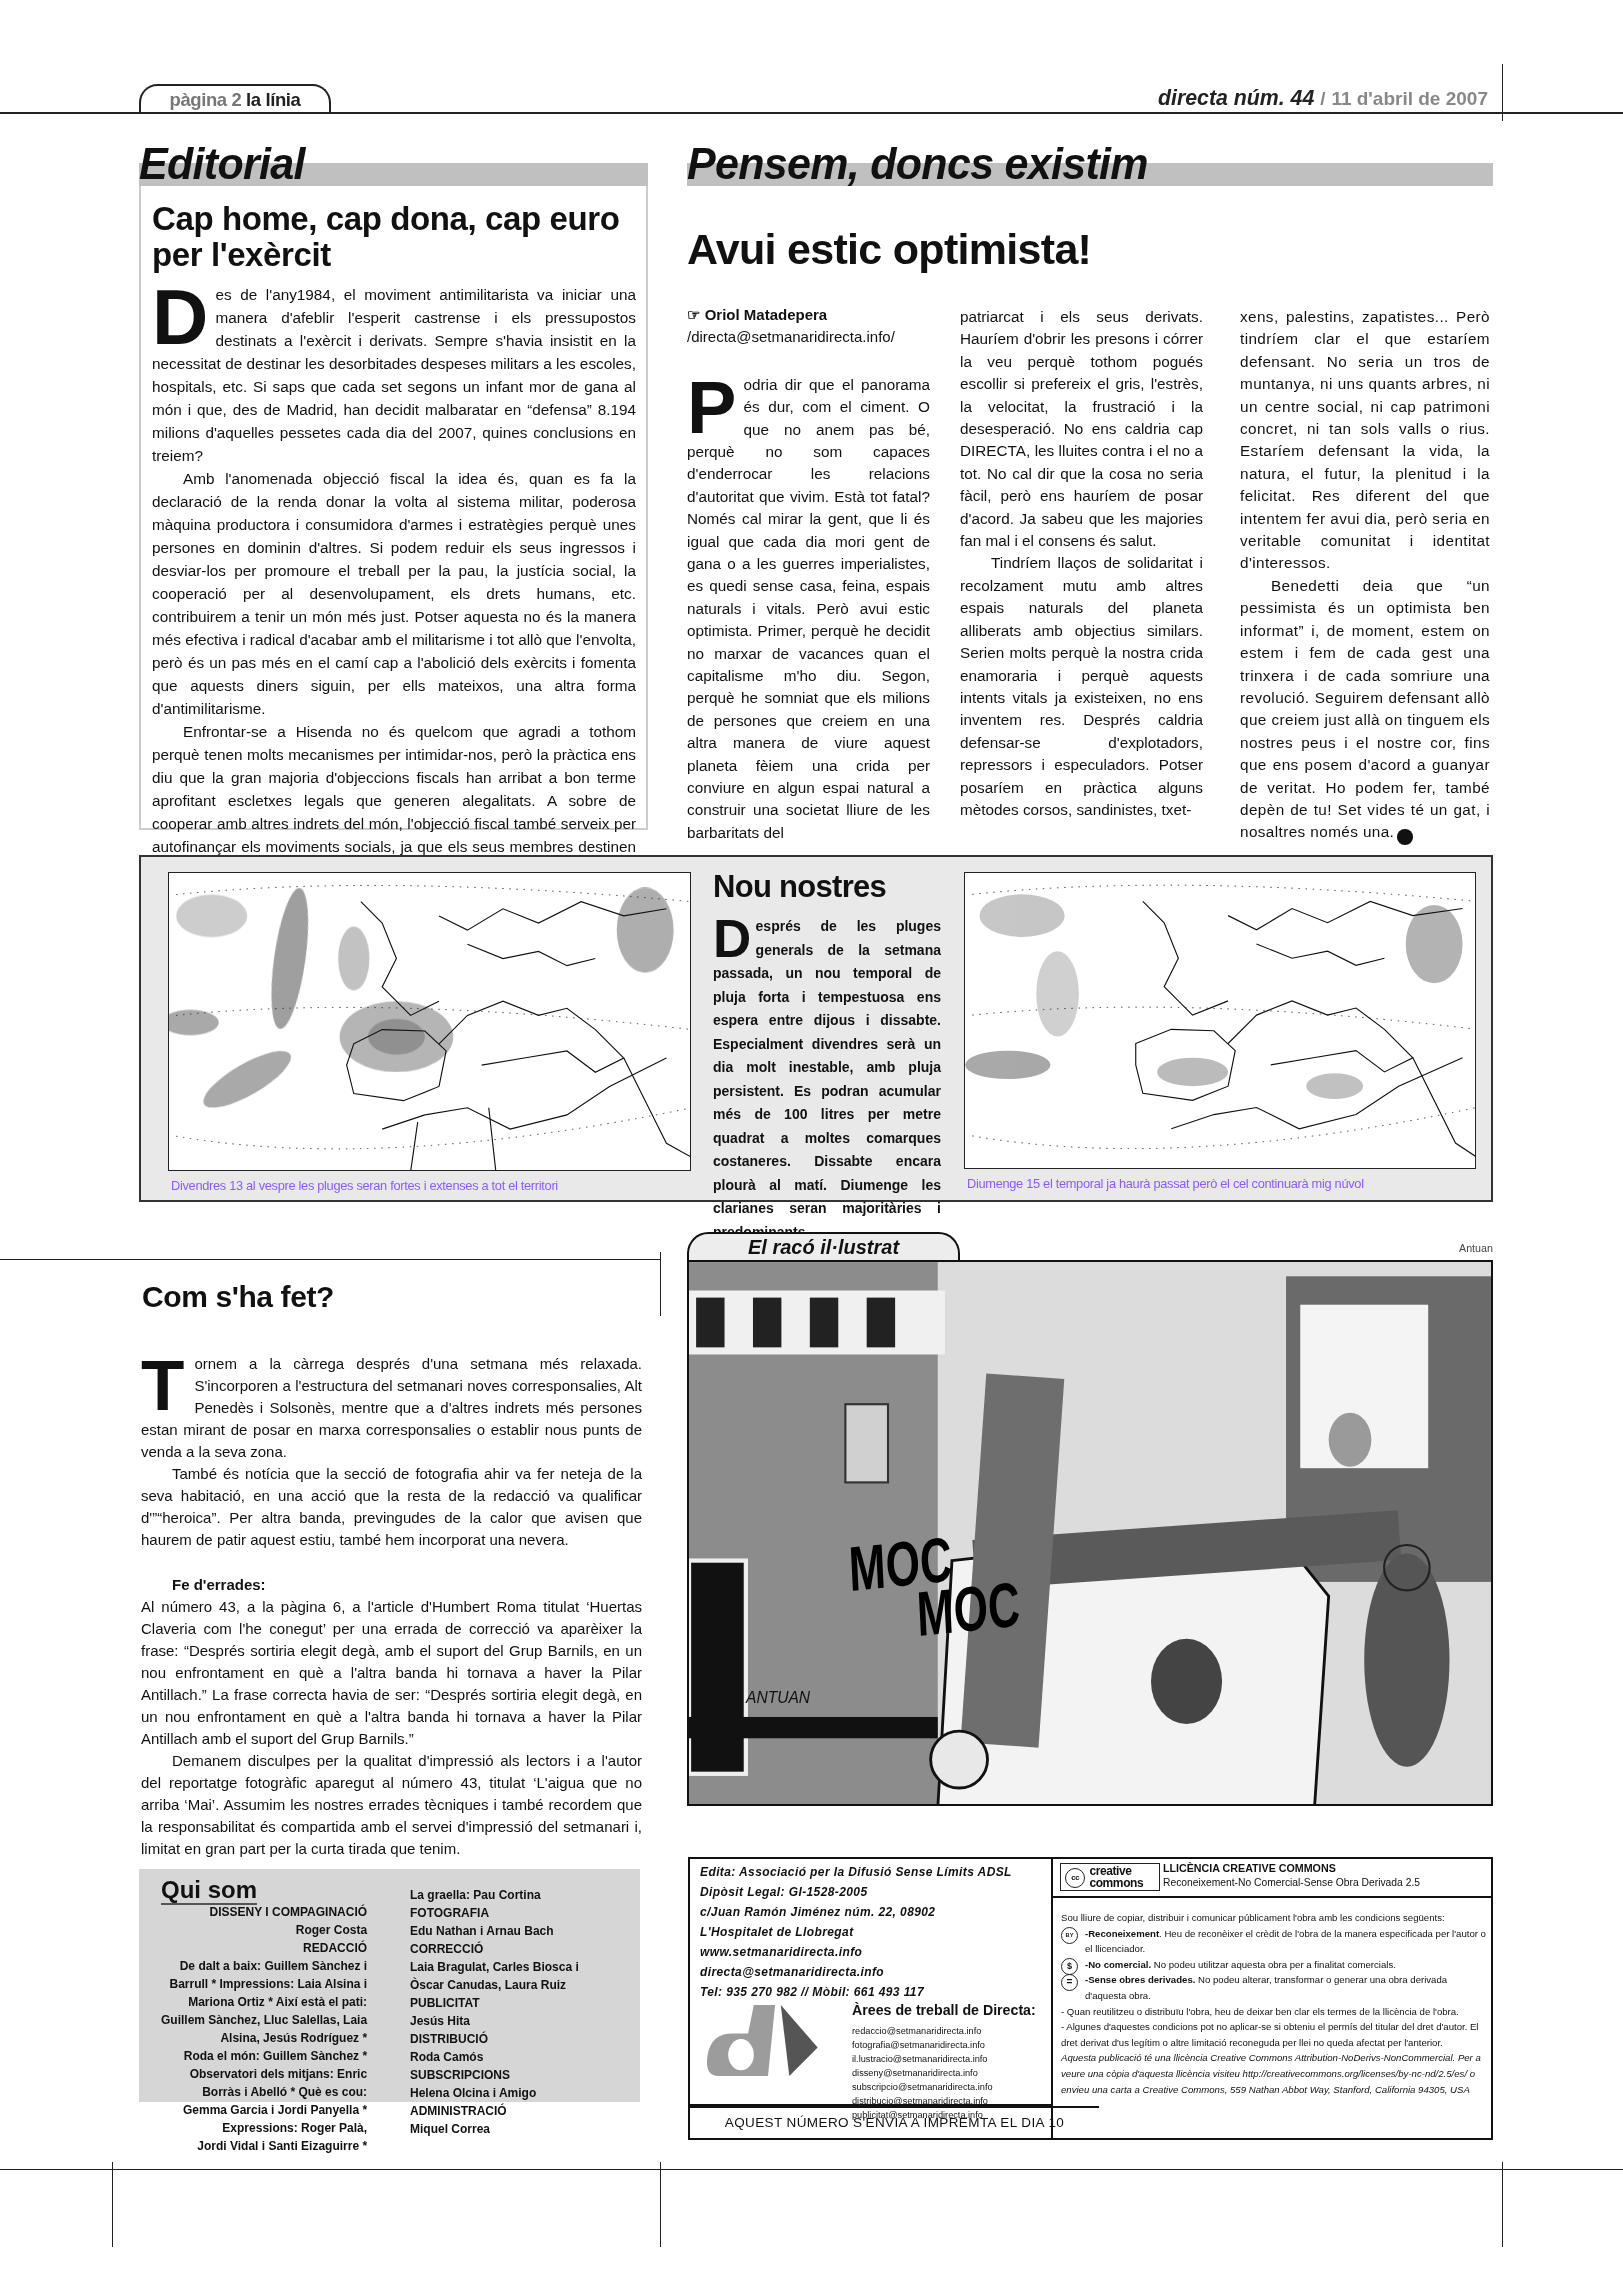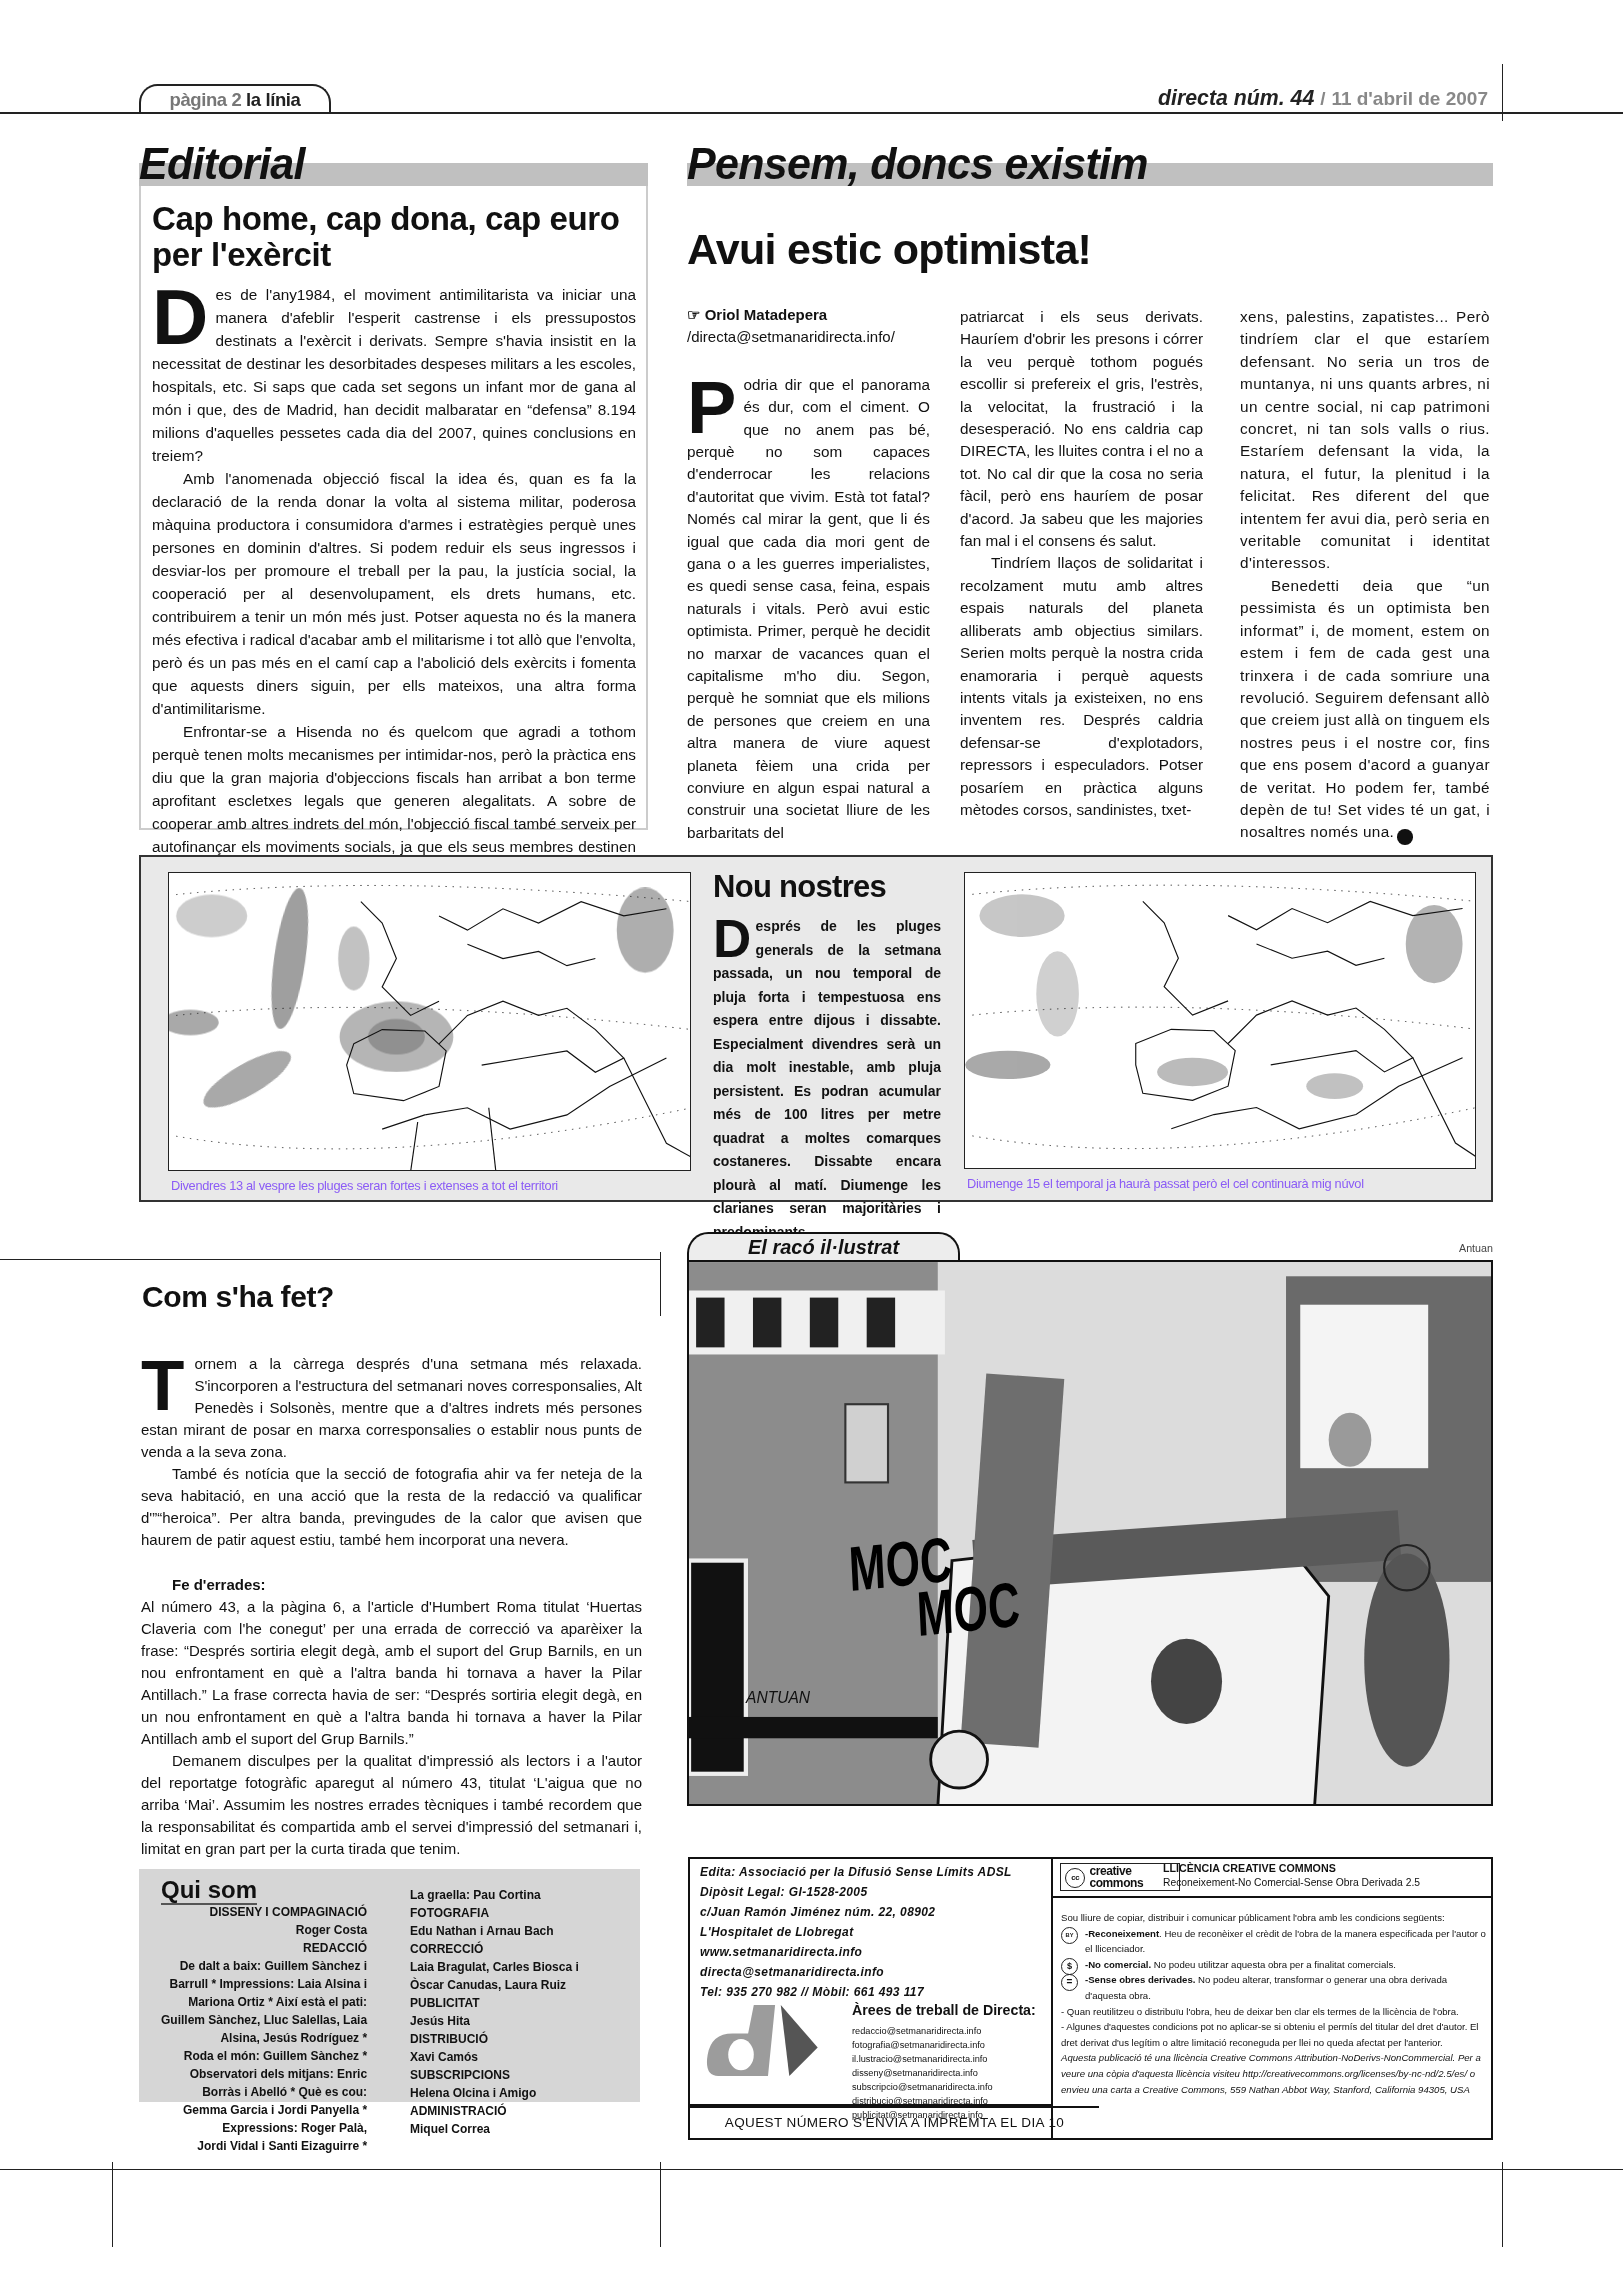--- a/index.html
+++ b/index.html
@@ -65,21 +65,21 @@
   
   .info-box { position: absolute; left: 688px; top: 1857px; width: 363px; height: 249px; border: 2.1px solid #111; border-right: none; }
   .info-lines { position: absolute; left: 700px; top: 1862px; font: italic 900 12px/20px "Liberation Sans", sans-serif; letter-spacing: 0.4px; }
   .logo-d { position: absolute; left: 704px; top: 2005px; width: 128px; height: 71px; }
   .areas-title { position: absolute; left: 852px; top: 2002px; font: bold 14.2px "Liberation Sans", sans-serif; }
   .areas-list { position: absolute; left: 852px; top: 2024px; font: 9.2px/14px "Liberation Sans", sans-serif; }
   .print-note { position: absolute; left: 688px; top: 2106px; width: 411px; height: 34px; border: 2.1px solid #111; border-top: 2.1px solid #111; border-right: none; text-align: center; font: 13.5px/30px "Liberation Sans", sans-serif; letter-spacing: 0.4px; }
 
   .cc-box { position: absolute; left: 1051px; top: 1857px; width: 442px; height: 283px; border: 2.1px solid #111; }
   .cc-head { position: absolute; left: 1051px; top: 1857px; width: 442px; height: 41px; border-bottom: 2.1px solid #111; }
-  .cc-logo { position: absolute; left: 1060px; top: 1863px; width: 120px; height: 28.4px; border: 1.4px solid #222; font: bold 12px/12px "Liberation Sans", sans-serif; padding: 1.4px 0 0 28.4px; letter-spacing: -0.4px; }
+  .cc-logo { position: absolute; left: 1060px; top: 1863px; width: 100px; height: 28.4px; border: 1.4px solid #222; font: bold 12px/12px "Liberation Sans", sans-serif; padding: 1.4px 0 0 28.4px; letter-spacing: -0.4px; }
   .cc-logo .cc { position: absolute; left: 4.3px; top: 3.6px; width: 20px; height: 20px; border: 1.4px solid #222; border-radius: 50%; font: bold 7.8px/17px "Liberation Sans", sans-serif; text-align: center; padding: 0; }
   .cc-title { position: absolute; left: 1163px; top: 1862px; font: bold 10.7px "Liberation Sans", sans-serif; }
   .cc-sub { position: absolute; left: 1163px; top: 1877px; font: 10.3px "Liberation Sans", sans-serif; }
   .cc-body { position: absolute; left: 1061px; top: 1910px; width: 427px; font: 9.6px/15.6px "Liberation Sans", sans-serif; color: #111; }
   .cc-row { position: relative; padding-left: 24px; }
   .cc-ic { position: absolute; left: 0; top: 1.4px; width: 17px; height: 17px; border: 1.4px solid #222; border-radius: 50%; font: bold 5.7px/14.2px "Liberation Sans", sans-serif; text-align: center; }
   .cc-italic { font-style: italic; }
 </style>
 </head>
 <body>
@@ -266,21 +266,21 @@
 <div class="qui-col" style="left:410px;top:1886px;">
   <div>La graella: Pau Cortina</div>
   <div>FOTOGRAFIA</div>
   <div>Edu Nathan i Arnau Bach</div>
   <div>CORRECCIÓ</div>
   <div>Laia Bragulat, Carles Biosca i</div>
   <div>Òscar Canudas, Laura Ruiz</div>
   <div>PUBLICITAT</div>
   <div>Jesús Hita</div>
   <div>DISTRIBUCIÓ</div>
-  <div>Xavi Camós</div>
+  <div>Roda Camós</div>
   <div>SUBSCRIPCIONS</div>
   <div>Helena Olcina i Amigo</div>
   <div>ADMINISTRACIÓ</div>
   <div>Miquel Correa</div>
 </div>
 
 <div class="info-box"></div>
 <div class="info-lines">
   <div>Edita: Associació per la Difusió Sense Límits ADSL</div>
   <div>Dipòsit Legal: GI-1528-2005</div>

